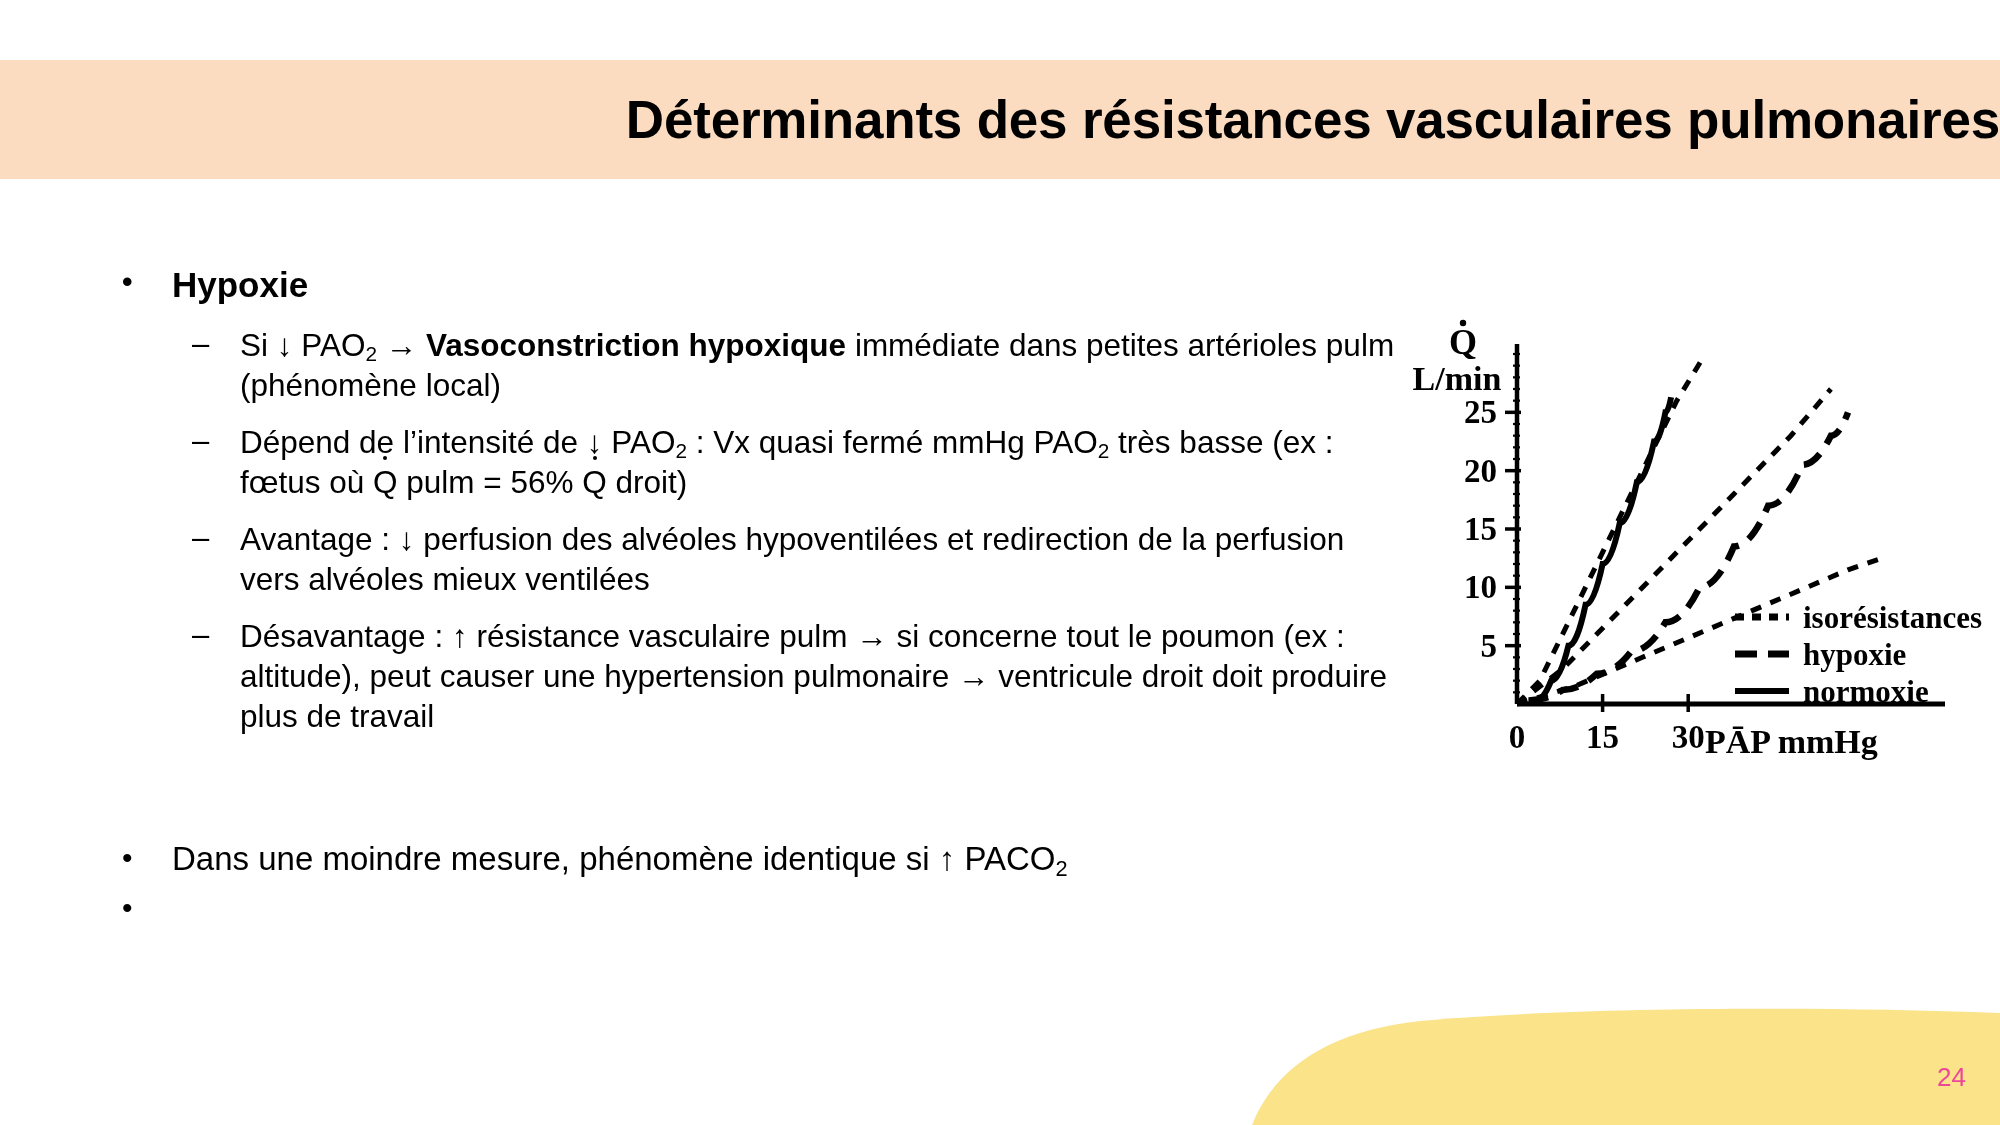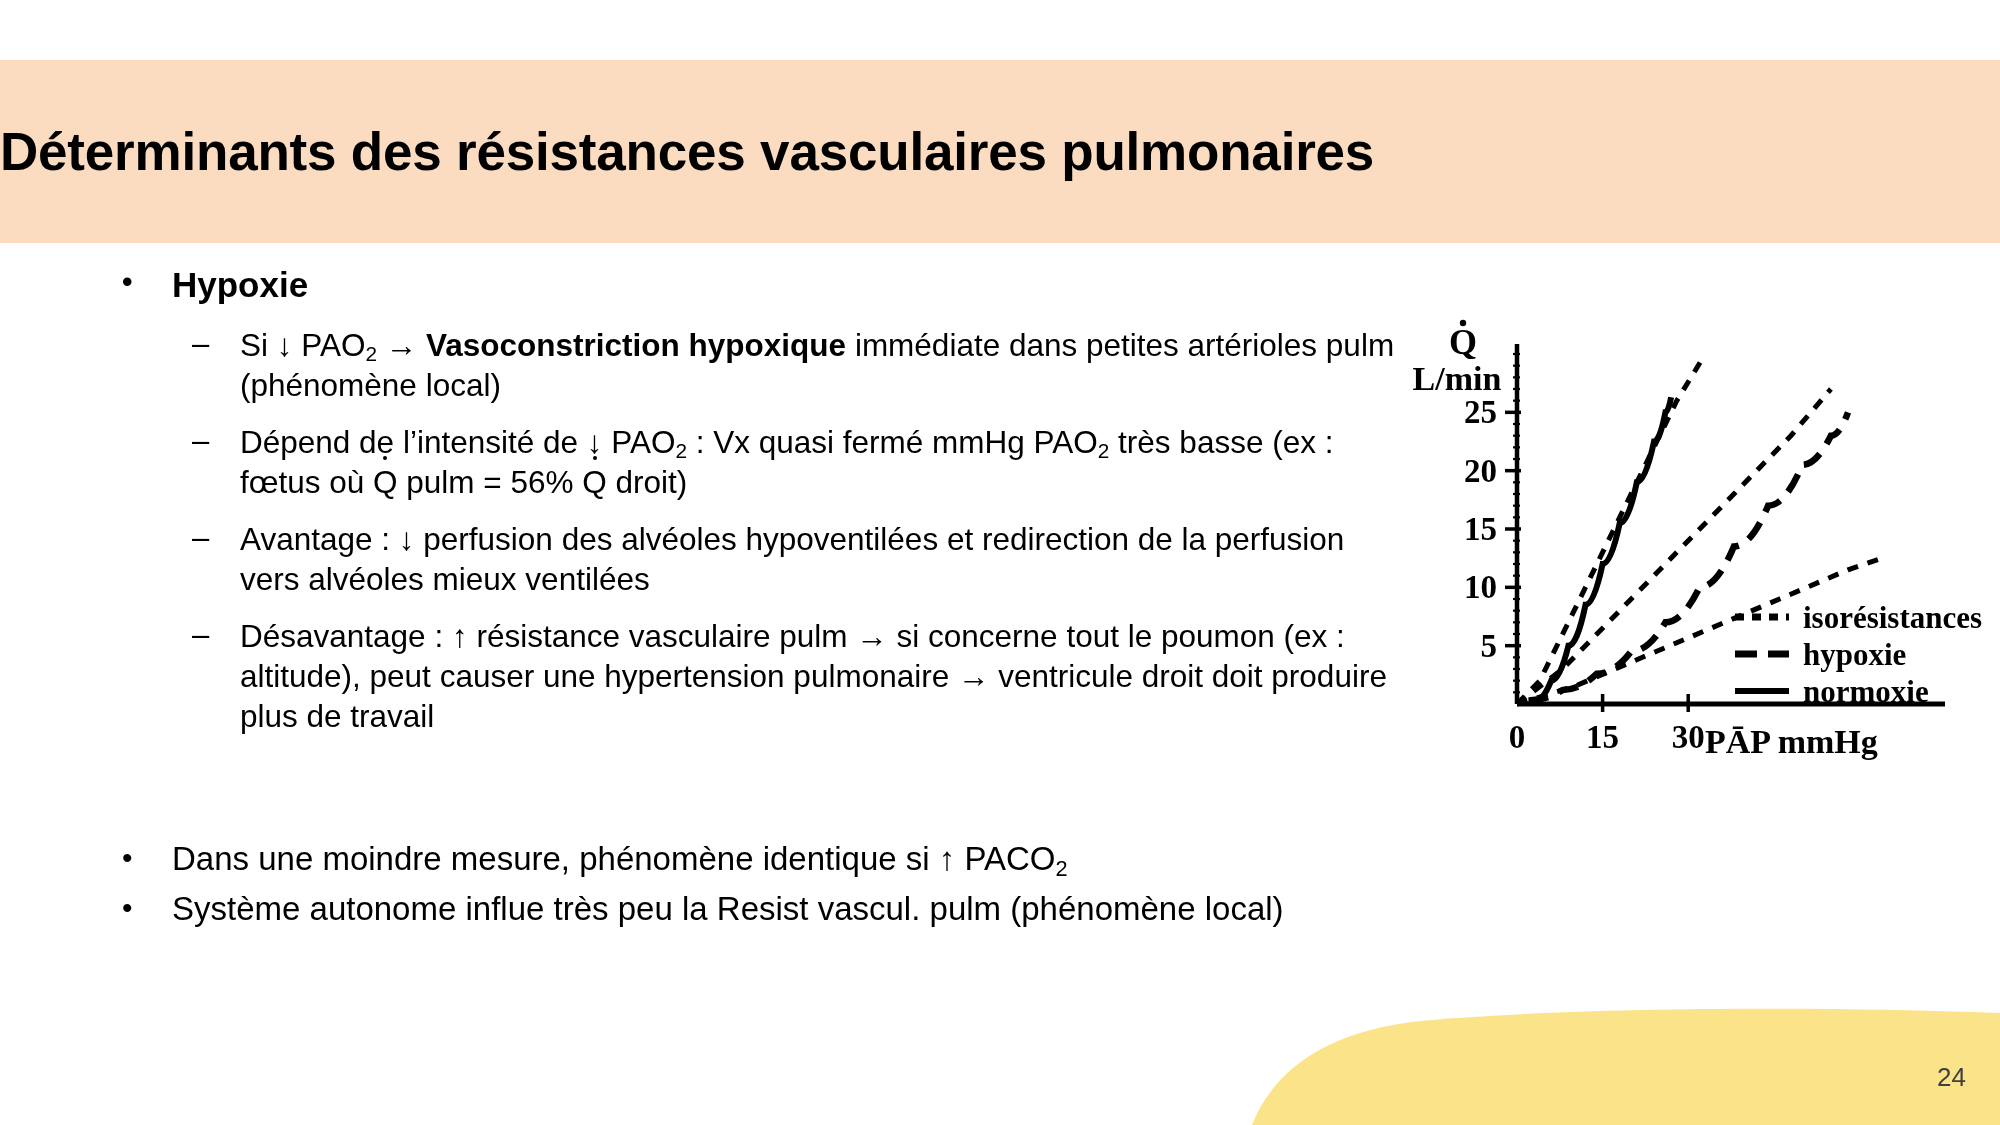--- a/index.html
+++ b/index.html
@@ -15,25 +15,25 @@
     font-family: "Liberation Sans", sans-serif;
     color: #000000;
   }
 
   
   #title-banner {
     position: absolute;
     left: 0;
     top: 60px;
     width: 2000px;
-    height: 183px;
+    height: 119px;
     background: #FBDCC0;
     display: flex;
     align-items: center;
-    justify-content: flex-start;
+    justify-content: flex-end;
   }
   #title-text {
     font-size: 53px;
     font-weight: bold;
     letter-spacing: -0.2px;
     color: #000000;
     white-space: nowrap;
     font-family: "Liberation Sans", sans-serif;
   }
 
@@ -128,21 +128,21 @@
     overflow: hidden;
     pointer-events: none;
   }
 
   
   #page-number {
     position: absolute;
     right: 34px;
     bottom: 32px;
     font-size: 26px;
-    color: #404040;
+    color: #ec4899;
     font-family: "Liberation Sans", sans-serif;
   }
 </style>
 </head>
 <body style="background: rgb(255, 255, 255);">
 
 <div id="title-banner" style="background: rgb(251, 220, 192);">
   <div id="title-text">Déterminants des résistances vasculaires pulmonaires</div>
 </div>
 
@@ -177,21 +177,20 @@
 
 <div id="lower-bullets">
 
   <div class="lvl1">
     <span class="bullet-dot">•</span>
     <span>Dans une moindre mesure, phénomène identique si ↑ PACO</span><sub>2</sub>
   </div>
 
   <div class="lvl1">
     <span class="bullet-dot">•</span>
-    <span>Système autonome influe très peu la Resist vascul. pulm (phénomène local)</span>
   </div>
 
 </div>
 
 <div id="figure">
   <svg width="580" height="460" viewBox="0 0 580 460">
 
     <g>
       <circle cx="58" cy="11" r="3.2" fill="#000"></circle>
       <text id="ylab-sym" x="58" y="42" font-family="'Liberation Serif', serif" font-size="36" font-weight="bold" text-anchor="middle" fill="#000">Q</text>

